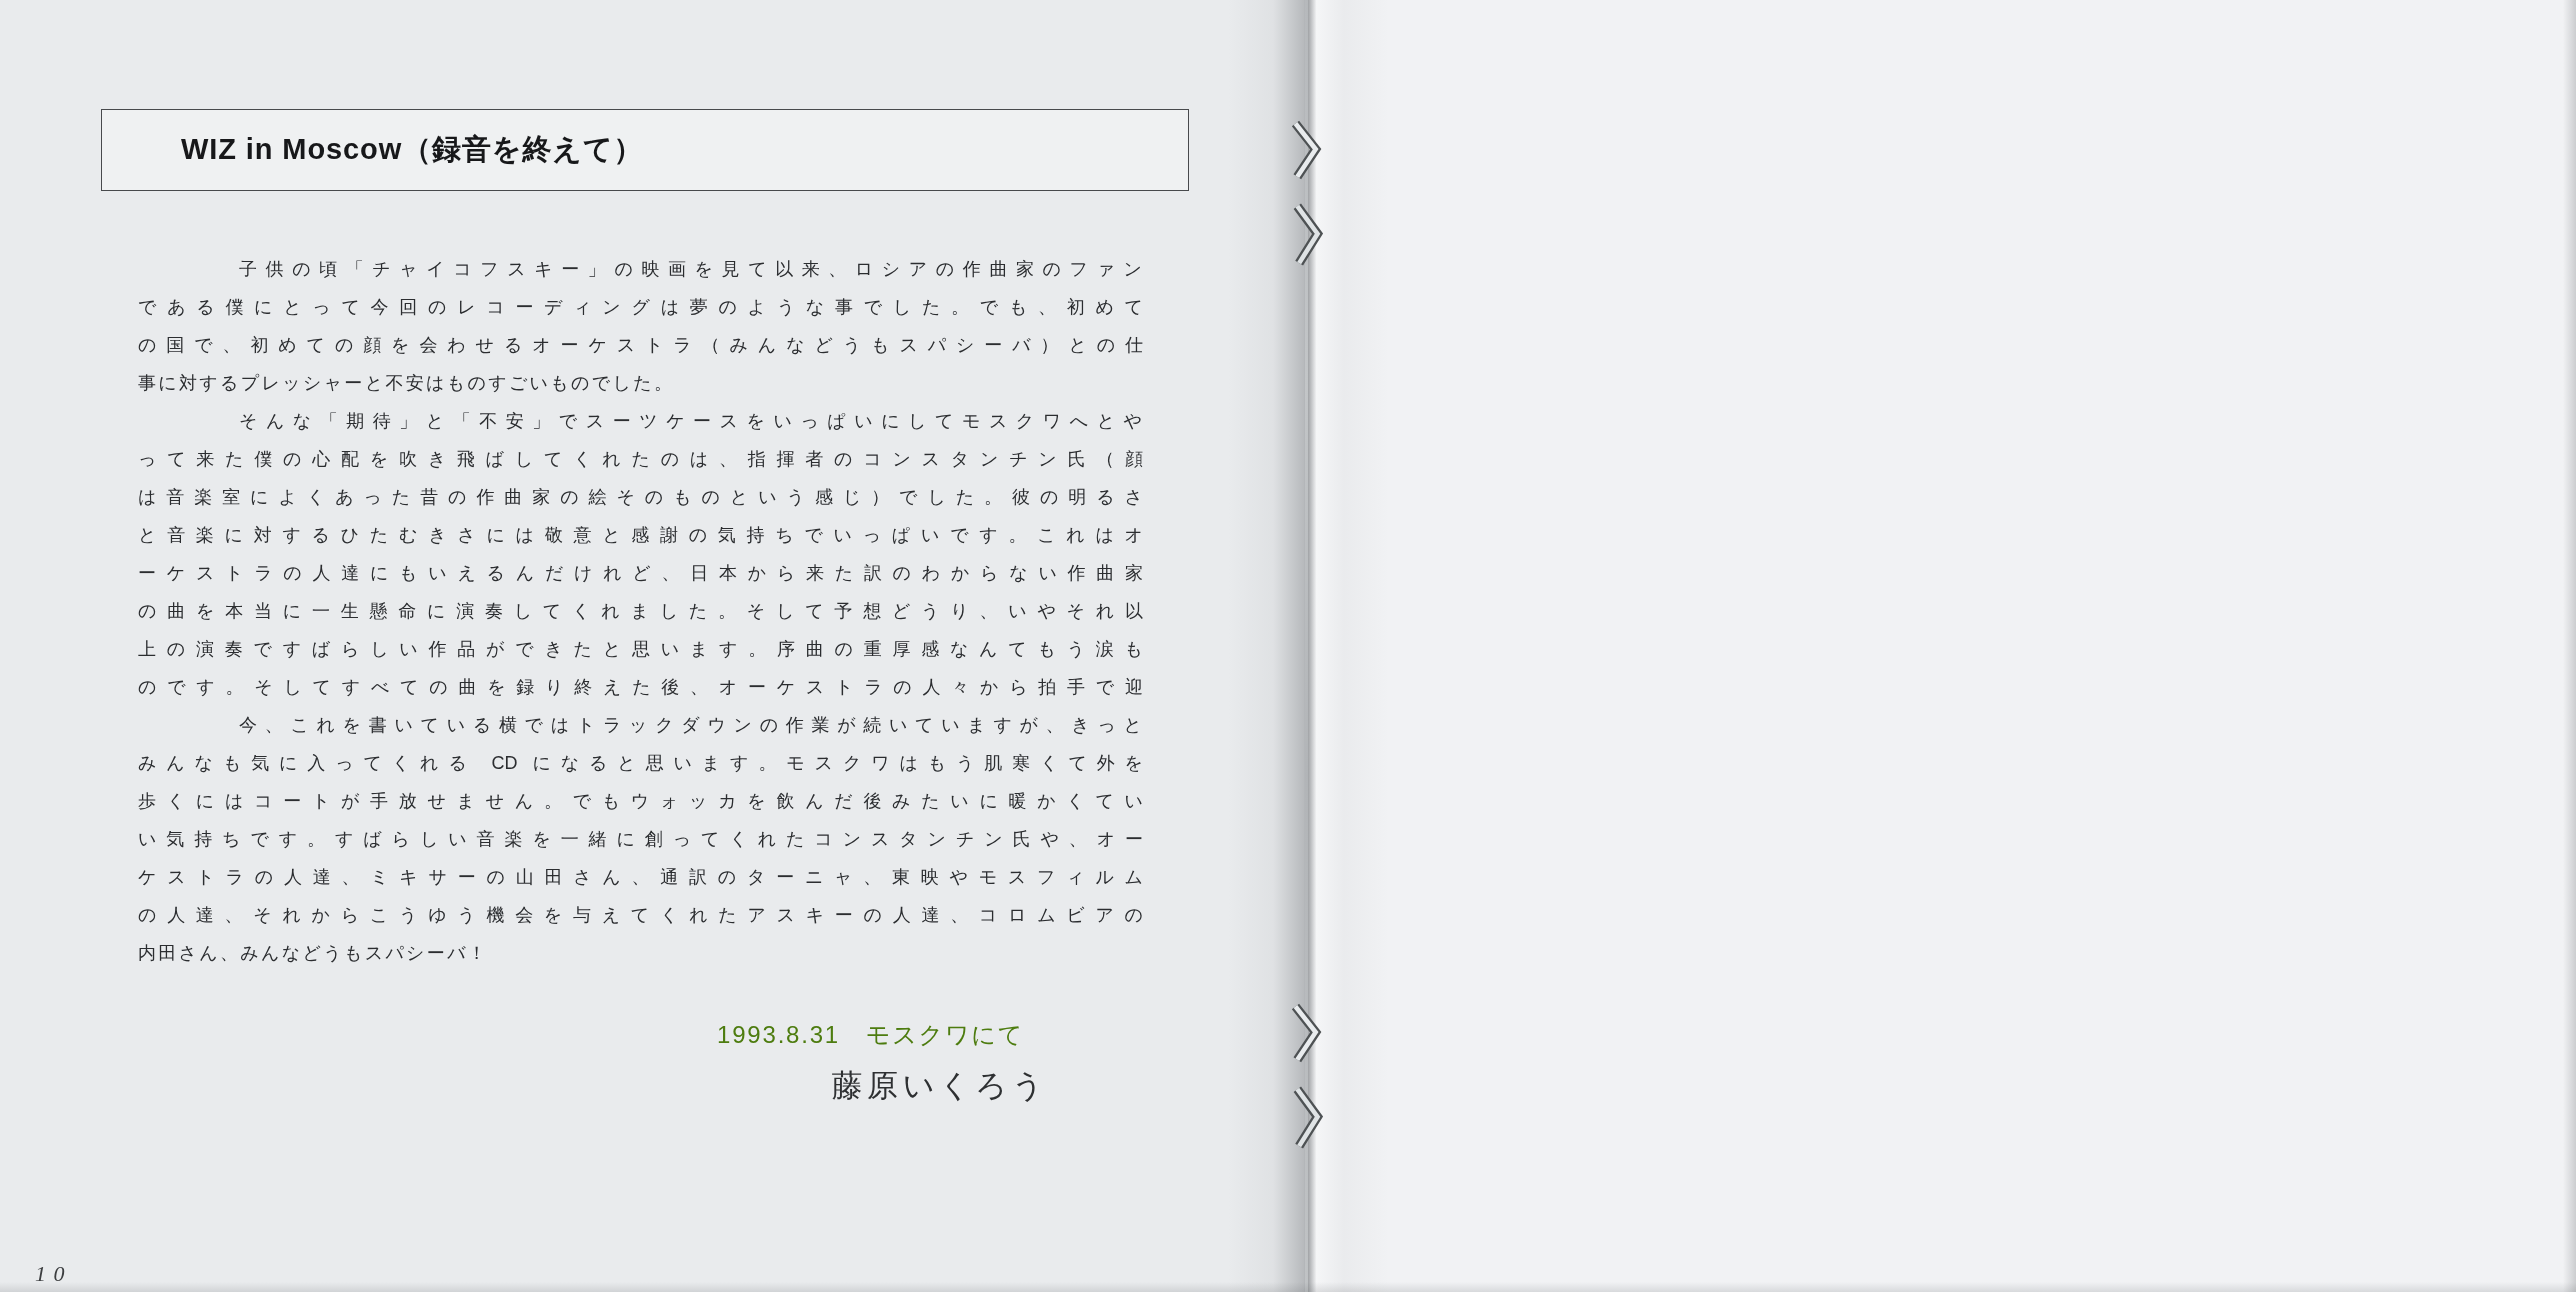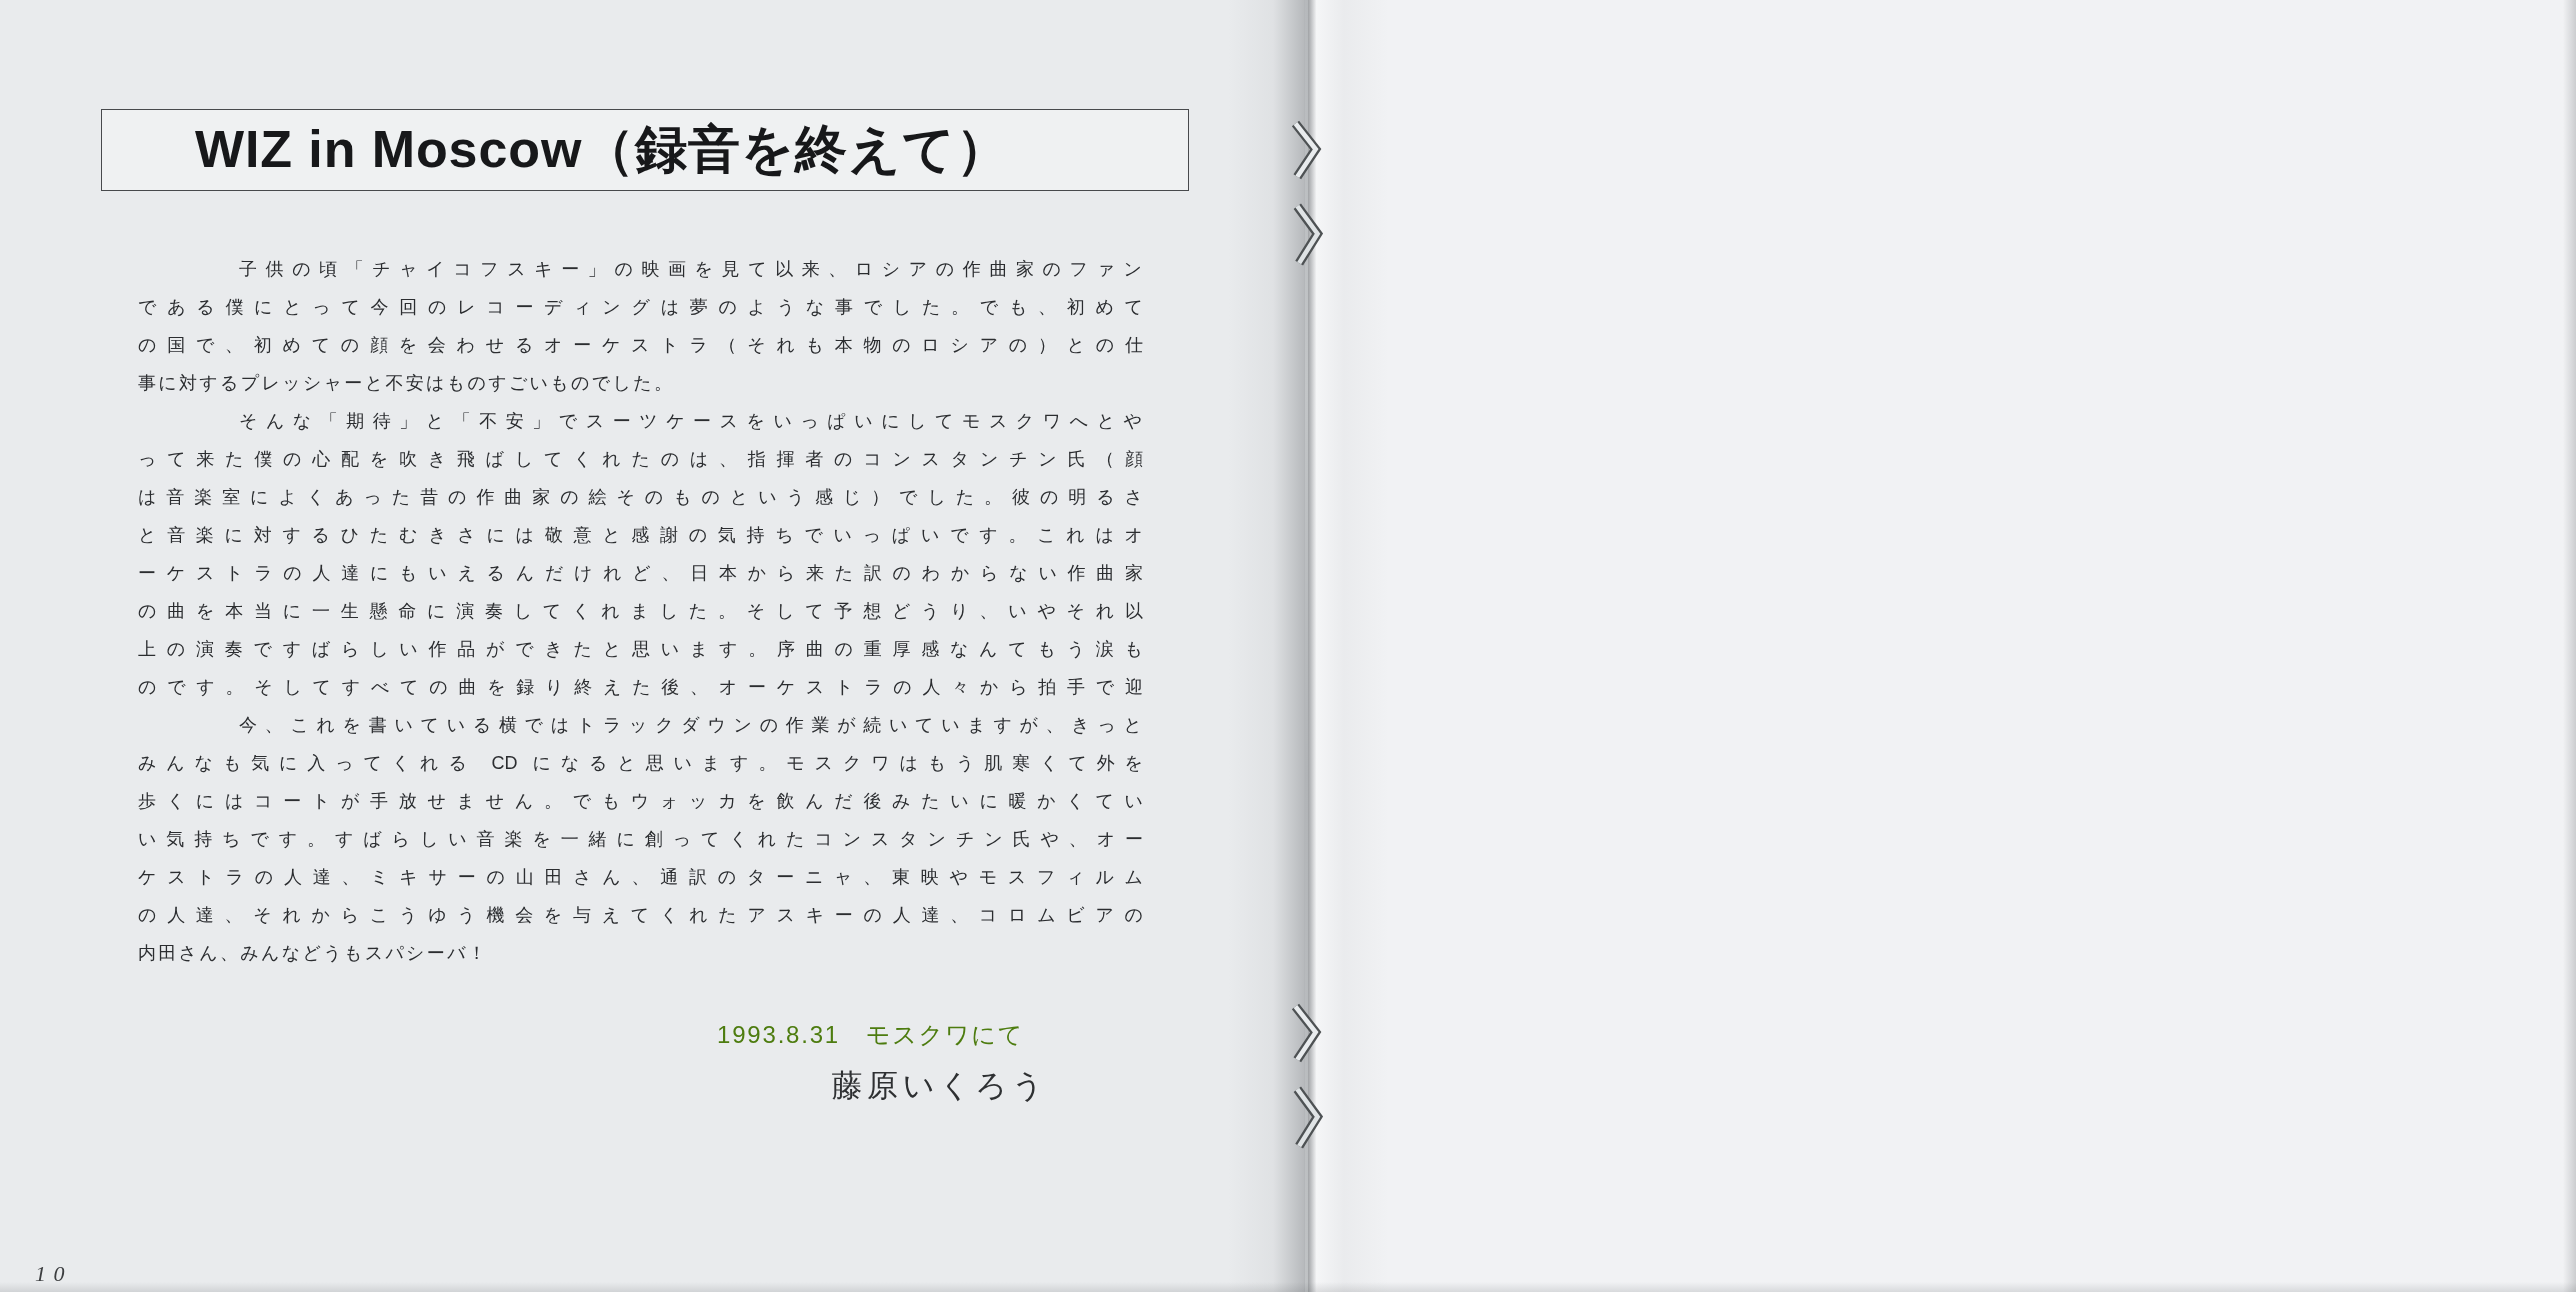--- a/index.html
+++ b/index.html
@@ -20,21 +20,21 @@
     background:linear-gradient(90deg, rgba(0,0,0,0) 0%, rgba(110,114,118,.08) 28%,
       rgba(88,92,96,.34) 47%, rgba(60,64,68,.42) 50%, rgba(255,255,255,.30) 55%,
       rgba(120,124,128,.06) 72%, rgba(0,0,0,0) 100%);}
   .crease{position:absolute;left:1305px;top:0;width:2.8px;height:1293px;
     background:linear-gradient(180deg,#b7babd,#c6c9cb 30%,#b2b5b8 60%,#c3c6c8);opacity:.85;}
   .staple{position:absolute;left:1288px;width:37px;height:158px;}
   .staple-top{top:118px;} .staple-bottom{top:1001px;}
   
   .title-box{position:absolute;left:101px;top:109px;width:1086px;height:80px;
     border:1.8px solid var(--box-border);background:#eff1f2;display:flex;align-items:center;}
-  .title{margin:14px;padding-left:79px;font-size:52px;font-weight:bold;letter-spacing:0.9px;
+  .title{margin:0;padding-left:79px;font-size:29px;font-weight:bold;letter-spacing:0.9px;
     color:var(--title-ink);white-space:nowrap;}
   .body-text{position:absolute;left:138px;top:250px;width:1005px;color:var(--ink);}
   .bline{margin:0;height:38px;line-height:38px;font-size:18px;overflow:hidden;
     text-align:justify;text-align-last:justify;-moz-text-align-last:justify;white-space:nowrap;}
   .bline.pe{text-align:left;text-align-last:left;-moz-text-align-last:left;letter-spacing:2.3px;}
   .bline.ind{padding-left:101px;width:903px;}
   .date-line{position:absolute;left:138px;top:1019px;width:886px;margin:0;text-align:right;
     font-size:24px;letter-spacing:1.8px;color:#4d7c0f;}
   .signature{position:absolute;left:138px;top:1049px;width:894px;margin:16px;text-align:right;
     font-size:31px;letter-spacing:4.6px;color:#2e3032;}
@@ -53,21 +53,21 @@
 
   <section class="page-left">
     <div class="title-box">
       <h1 class="title">WIZ in Moscow（録音を終えて）</h1>
     </div>
 
     <div class="body-text">
 
     <p class="bline ind">子供の頃「チャイコフスキー」の映画を見て以来、ロシアの作曲家のファン</p>
         <p class="bline">である僕にとって今回のレコーディングは夢のような事でした。でも、初めて</p>
-        <p class="bline">の国で、初めての顔を会わせるオーケストラ（それも本物のロシアの）との仕</p>
+        <p class="bline">の国で、初めての顔を会わせるオーケストラ（みんなどうもスパシーバ）との仕</p>
         <p class="bline pe">事に対するプレッシャーと不安はものすごいものでした。</p>
         <p class="bline ind">そんな「期待」と「不安」でスーツケースをいっぱいにしてモスクワへとや</p>
         <p class="bline">って来た僕の心配を吹き飛ばしてくれたのは、指揮者のコンスタンチン氏（顔</p>
         <p class="bline">は音楽室によくあった昔の作曲家の絵そのものという感じ）でした。彼の明るさ</p>
         <p class="bline">と音楽に対するひたむきさには敬意と感謝の気持ちでいっぱいです。これはオ</p>
         <p class="bline">ーケストラの人達にもいえるんだけれど、日本から来た訳のわからない作曲家</p>
         <p class="bline">の曲を本当に一生懸命に演奏してくれました。そして予想どうり、いやそれ以</p>
         <p class="bline">上の演奏ですばらしい作品ができたと思います。序曲の重厚感なんてもう涙も</p>
         <p class="bline">のです。そしてすべての曲を録り終えた後、オーケストラの人々から拍手で迎</p>
         <p class="bline ind">今、これを書いている横ではトラックダウンの作業が続いていますが、きっと</p>

